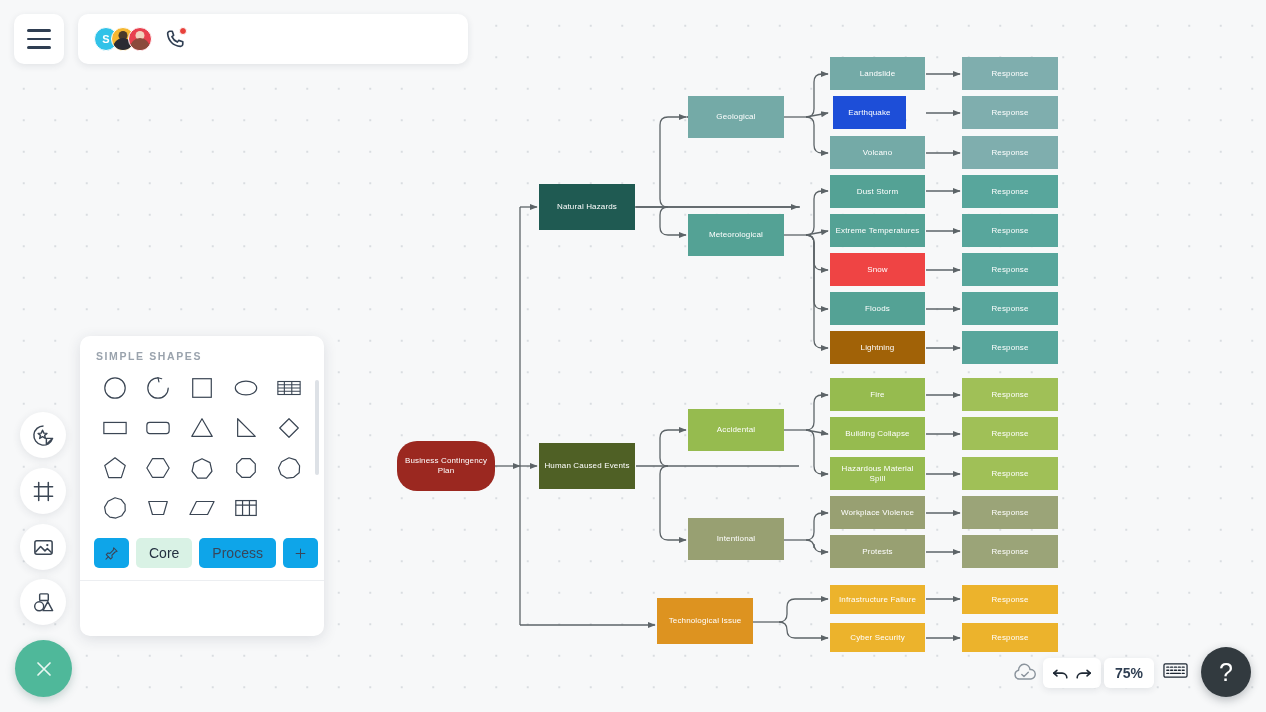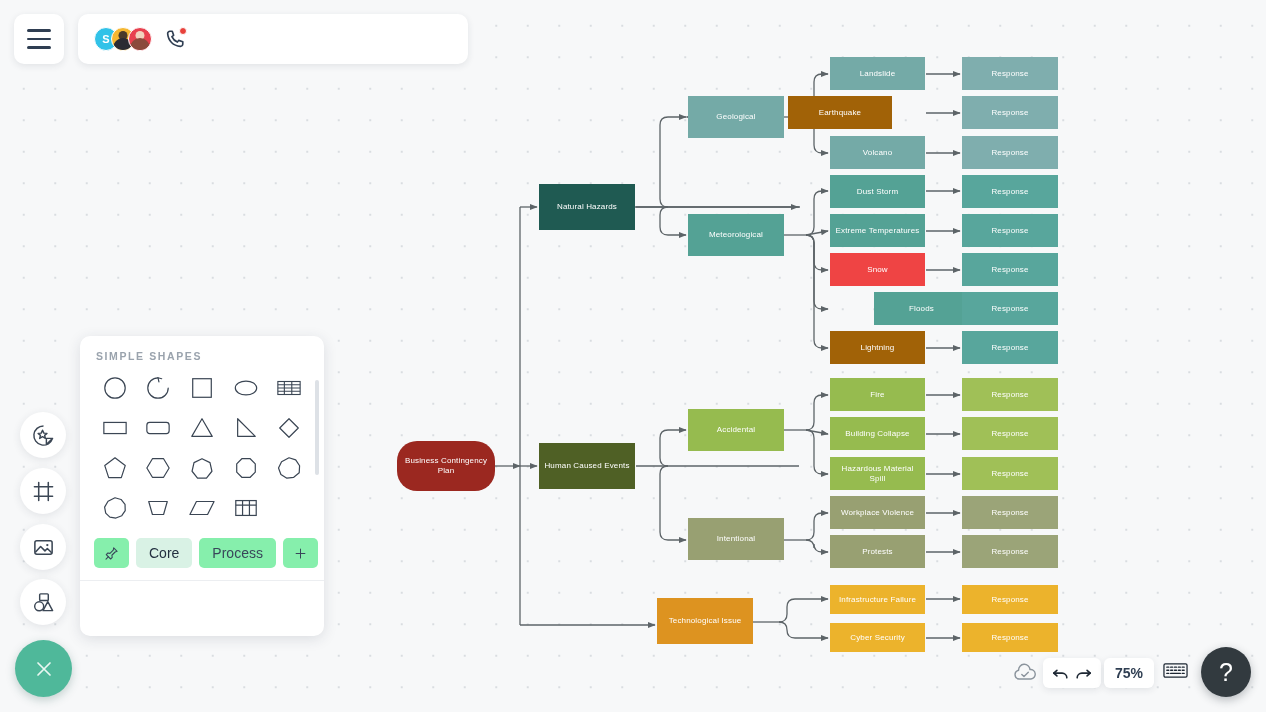--- a/index.html
+++ b/index.html
@@ -101,21 +101,21 @@
   }
   #panel-scroll {
     position: absolute; right: 5px; top: 44px;
     width: 4px; height: 95px; border-radius: 3px; background: #dde1e6;
   }
   #tabs-row {
     position: absolute; left: 0; right: 0; top: 202px;
     display: flex; align-items: center; gap: 7px; padding: 0 14px;
   }
   .tab {
-    height: 30px; border-radius: 5px; background: #86efac;
+    height: 30px; border-radius: 5px; background: #0ea5e9;
     display: flex; align-items: center; justify-content: center;
     padding: 0 13px; font-size: 14px; color: #39465a; cursor: pointer;
   }
   .tab.active { background: #d9f2e5; color: #233040; }
   .tab.icon-tab { padding: 0 10px; }
   #panel-divider {
     position: absolute; left: 0; right: 0; top: 244px; height: 1px; background: #eceef1;
   }
   #search-row {
     position: absolute; left: 0; right: 0; top: 245px; height: 55px;
@@ -260,36 +260,36 @@
       </div>
       <div class="node" style="left: 688px; top: 96px; width: 96px; height: 42px; background: rgb(116, 170, 167);">
         <span>Geological</span>
       </div>
       <div class="node" style="left: 688px; top: 214px; width: 96px; height: 42px; background: rgb(84, 162, 149);">
         <span>Meteorological</span>
       </div>
       <div class="node" style="left: 830px; top: 57px; width: 95px; height: 33px; background: rgb(116, 170, 167);">
         <span>Landslide</span>
       </div>
-      <div class="node" style="left: 788px; top: 96px; width: 104px; height: 33px; background: #a16207;">
+      <div class="node" style="left: 833px; top: 96px; width: 73px; height: 33px; background: #1d4ed8;">
         <span>Earthquake</span>
       </div>
       <div class="node" style="left: 830px; top: 136px; width: 95px; height: 33px; background: rgb(116, 170, 167);">
         <span>Volcano</span>
       </div>
       <div class="node" style="left: 830px; top: 175px; width: 95px; height: 33px; background: rgb(84, 162, 149);">
         <span>Dust Storm</span>
       </div>
       <div class="node" style="left: 830px; top: 214px; width: 95px; height: 33px; background: rgb(84, 162, 149);">
         <span>Extreme Temperatures</span>
       </div>
       <div class="node" style="left: 830px; top: 253px; width: 95px; height: 33px; background: #ef4444;">
         <span>Snow</span>
       </div>
-      <div class="node" style="left: 830px; top: 292px; width: 95px; height: 33px; background: rgb(84, 162, 149); margin-left: 44px;">
+      <div class="node" style="left: 830px; top: 292px; width: 95px; height: 33px; background: rgb(84, 162, 149);">
         <span>Floods</span>
       </div>
       <div class="node" style="left: 830px; top: 331px; width: 95px; height: 33px; background: #a16207;">
         <span>Lightning</span>
       </div>
       <div class="node" style="left: 962px; top: 57px; width: 96px; height: 33px; background: rgb(127, 174, 174);">
         <span>Response</span>
       </div>
       <div class="node" style="left: 962px; top: 96px; width: 96px; height: 33px; background: rgb(127, 174, 174);">
         <span>Response</span>

